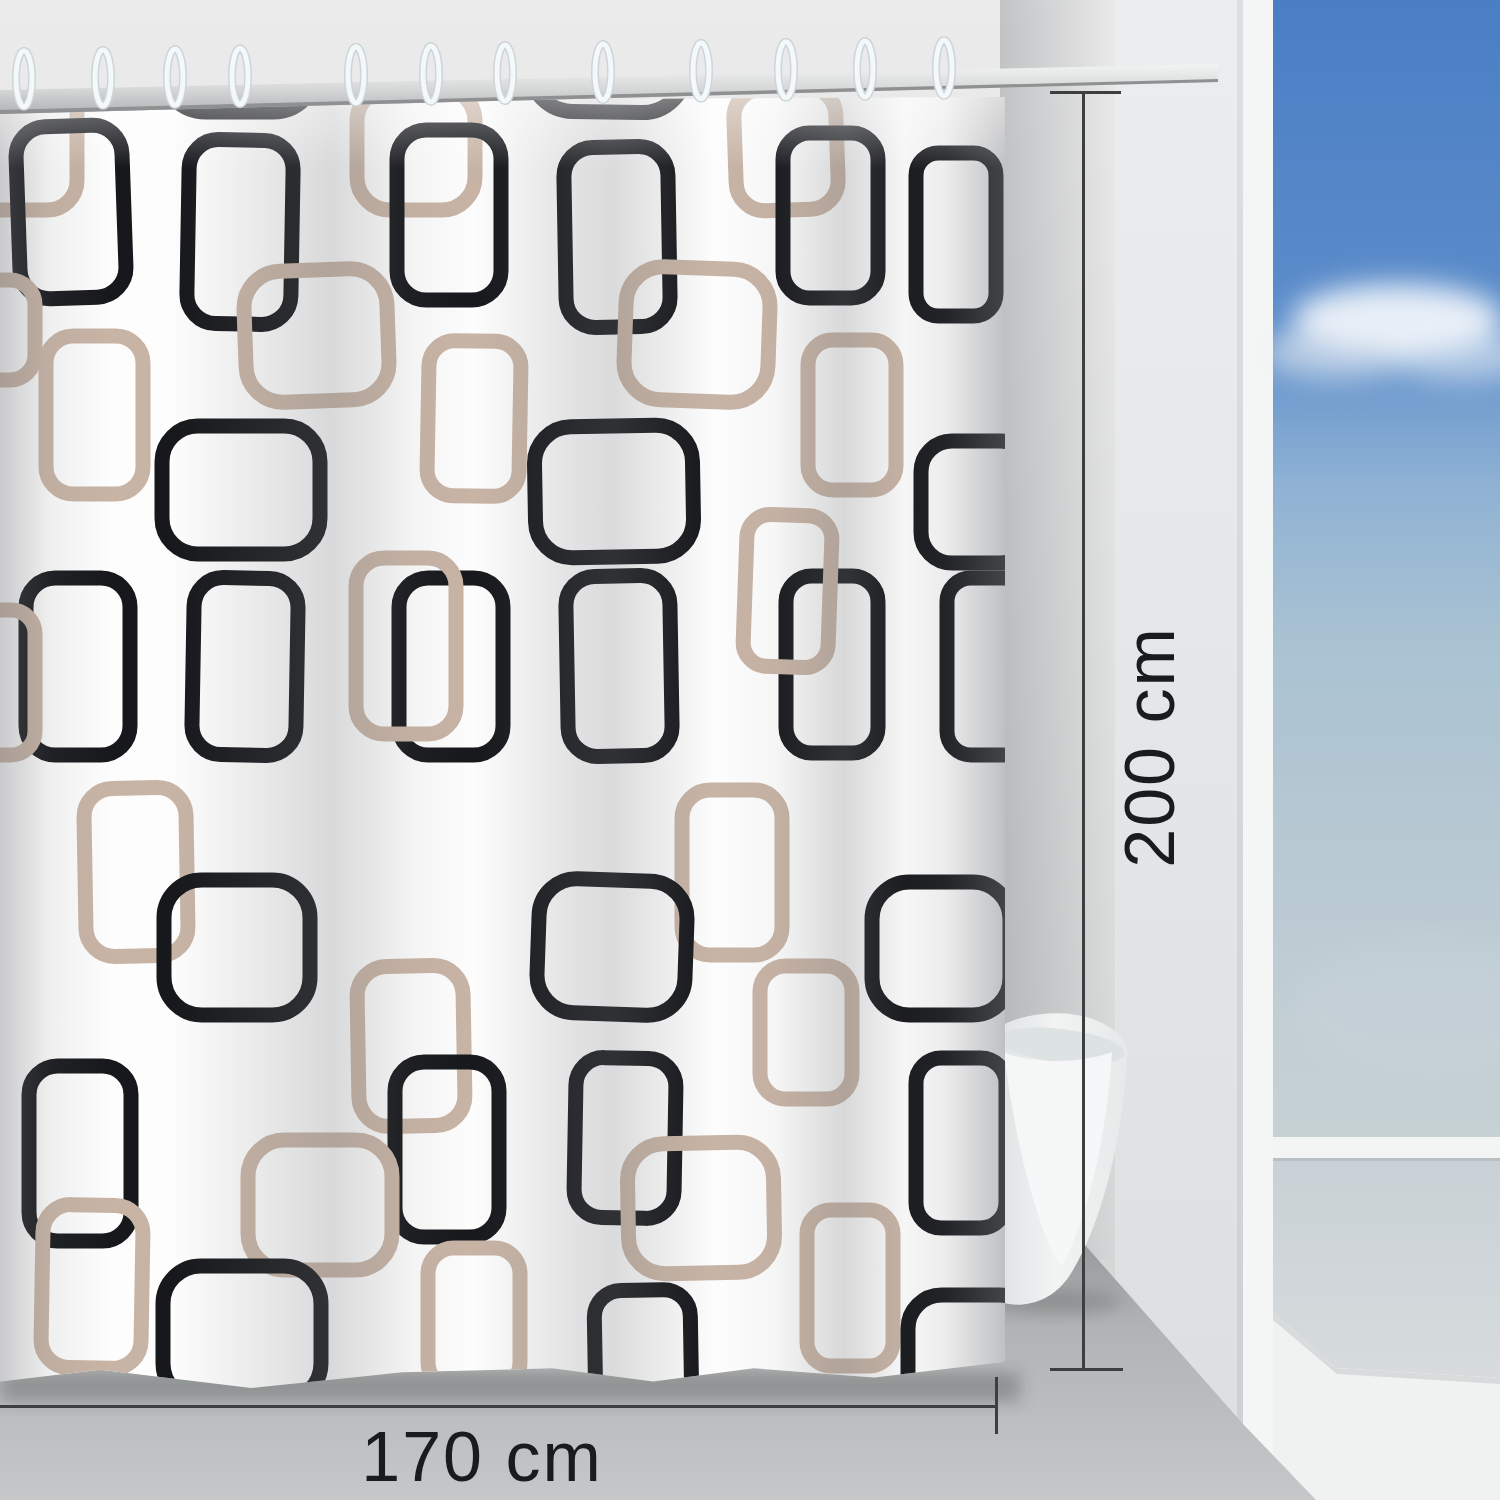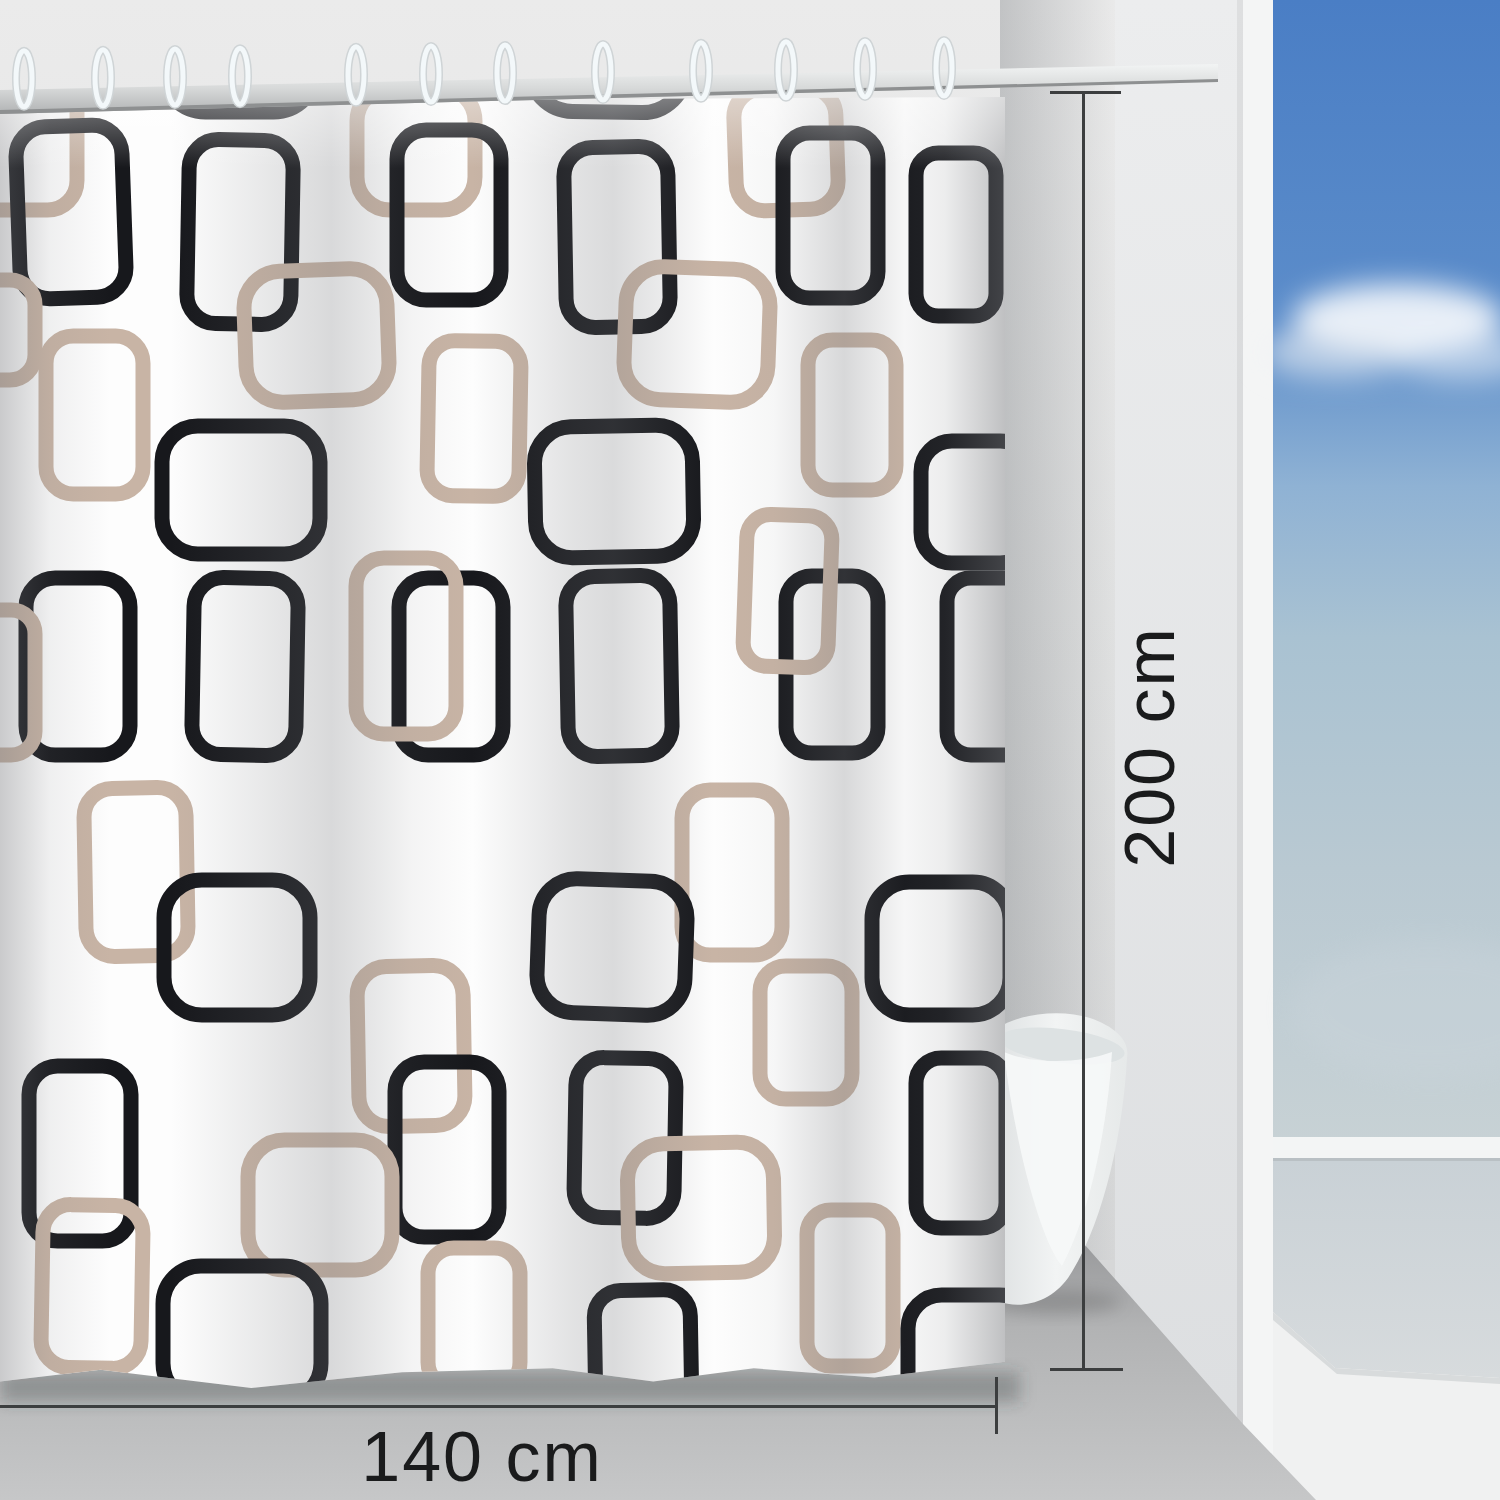--- a/index.html
+++ b/index.html
@@ -238,14 +238,14 @@
       </g>
   </svg>
 
   <div class="dim" id="dim-v-line"></div>
   <div class="dim" id="dim-v-cap-top"></div>
   <div class="dim" id="dim-v-cap-bot"></div>
   <div class="dim" id="dim-h-line"></div>
   <div class="dim" id="dim-h-cap-right"></div>
 
   <div class="dim-label" id="height-label">200 cm</div>
-  <div class="dim-label" id="width-label">140 cm</div>
+  <div class="dim-label" id="width-label">170 cm</div>
 </div>
 
 </body></html>

